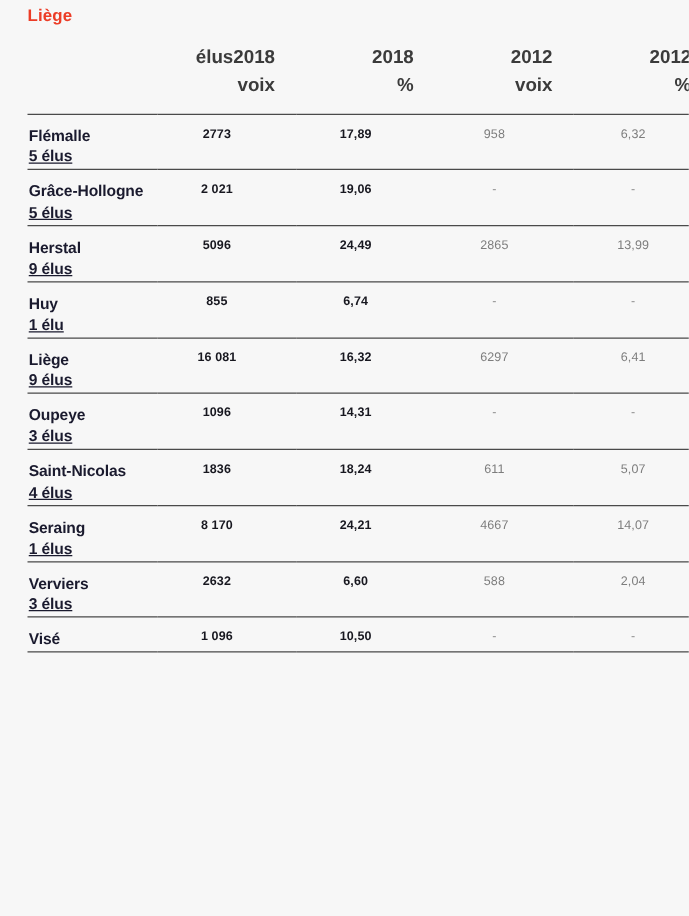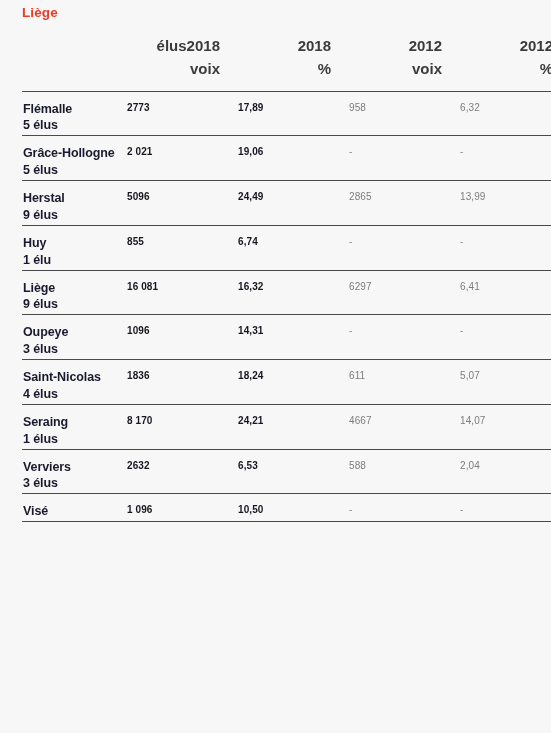--- a/index.html
+++ b/index.html
@@ -80,24 +80,25 @@
     color: #1a1a2e;
     line-height: 1.35;
     letter-spacing: -0.1px;
     padding-top: 9px;
   }
   td.name .elus {
     display: block;
     font-size: 12.5px;
     font-weight: bold;
     color: #1a1a2e;
+    text-decoration: underline;
   }
 
   td.num {
-    text-align: left;
+    text-align: center;
     padding-right: 17px;
     font-weight: bold;
     white-space: nowrap;
     letter-spacing: 0.1px;
   }
   td.num.dark { color: #17171f; }
   td.num.gray { color: #7d7d7d; font-weight: normal; }
   td.num.dash { color: #8d8d8d; font-weight: normal; }
 </style>
 </head>
@@ -183,21 +184,21 @@
         <tr>
           <td class="name"><span>Seraing</span><span class="elus">1 élus</span></td>
           <td class="num dark">8 170</td>
           <td class="num dark">24,21</td>
           <td class="num gray">4667</td>
           <td class="num gray">14,07</td>
         </tr>
         <tr>
           <td class="name"><span>Verviers</span><span class="elus">3 élus</span></td>
           <td class="num dark">2632</td>
-          <td class="num dark">6,53</td>
+          <td class="num dark">6,60</td>
           <td class="num gray">588</td>
           <td class="num gray">2,04</td>
         </tr>
         <tr>
           <td class="name"><span>Visé</span></td>
           <td class="num dark">1 096</td>
           <td class="num dark">10,50</td>
           <td class="num dash">-</td>
           <td class="num dash">-</td>
         </tr>

